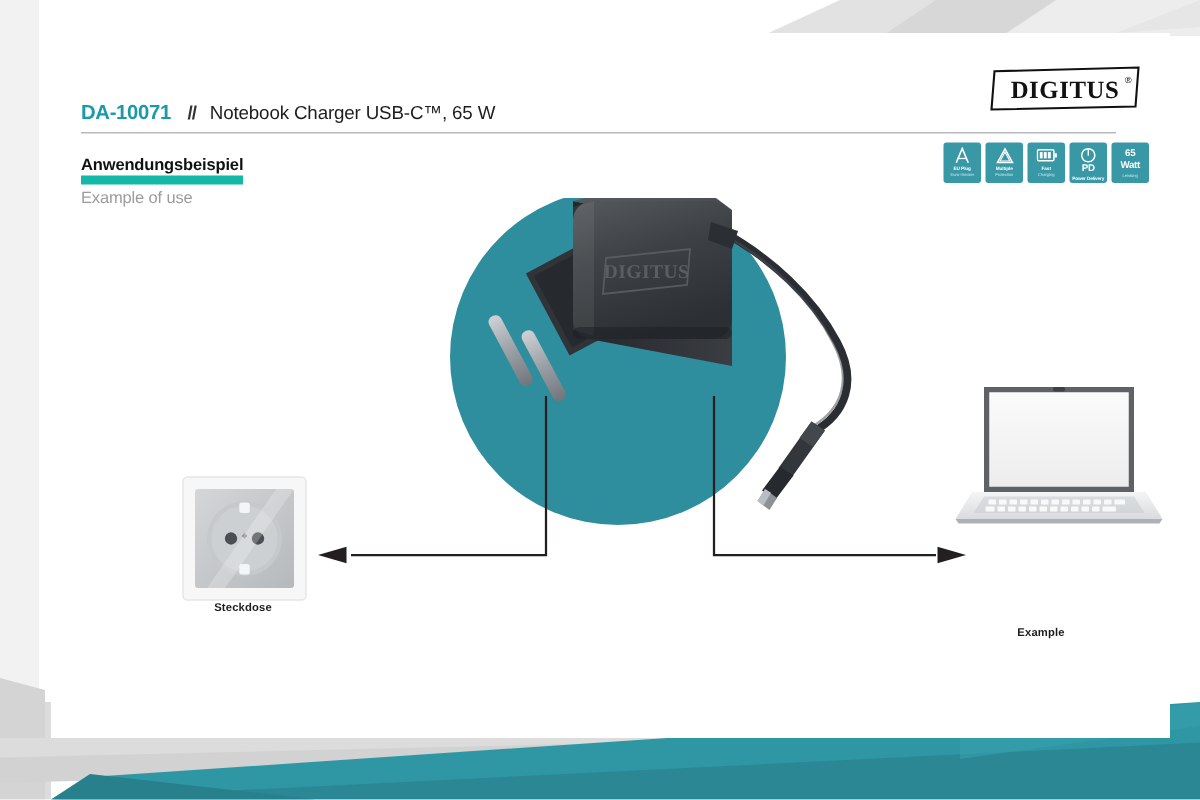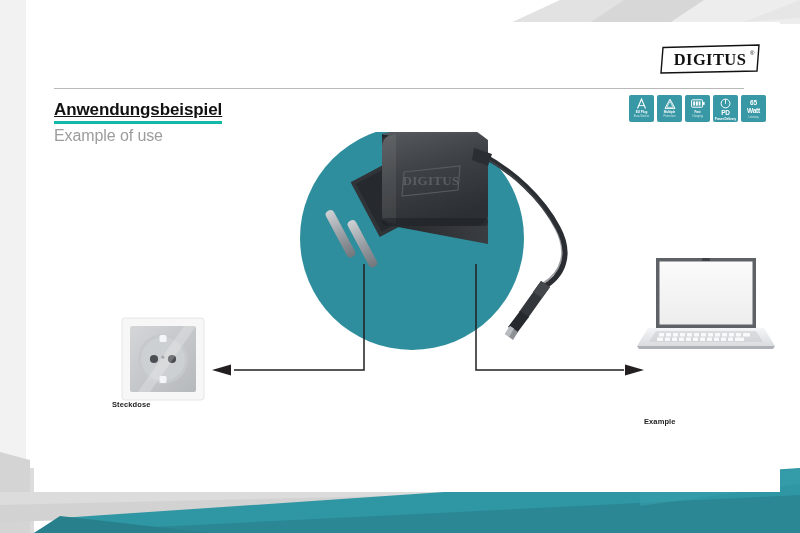--- a/index.html
+++ b/index.html
@@ -49,28 +49,27 @@
   .prodName { font-size:12.5px; color:#1d1d1d; letter-spacing:-0.1px; }
   .headerRule {
     position:absolute; left:10px; top:66px;
     width:690px; height:1px; background:#b9b9b9;
     z-index:4;
   }
 
   
   .sectionBlock { position:absolute; left:10px; top:78px; z-index:4; }
   .secDe {
-    font-size:17px; font-weight:bold; color:#111;
-    border-bottom:3px solid #14b8a6;
+    font-size:11px; font-weight:bold; color:#111;
+    border-bottom:6px solid #14b8a6;
     display:inline-block; padding-bottom:1px;
     letter-spacing:-0.1px;
-    text-decoration:underline;
   }
   .secEn {
-    font-size:16px; color:#9c9c9c; margin-top:3px;
+    font-size:11px; color:#9c9c9c; margin-top:3px;
     letter-spacing:-0.1px;
   }
 
   
   .badges {
     position:absolute; right:14px; top:73px;
     display:flex; gap:3px; z-index:4;
   }
   .badge {
     width:25px; height:27px;
@@ -101,21 +100,21 @@
     color:#cfe7eb; white-space:nowrap;
   }
 
   
   .stage { position:absolute; left:0; top:110px; width:736px; height:330px; z-index:3; }
   .stage svg { display:block; }
 
   .capt {
     position:absolute;
     font-size:7.5px; font-weight:bold; color:#1d1d1d;
-    text-align:left; letter-spacing:0.1px;
+    text-align:center; letter-spacing:0.1px;
     z-index:5;
   }
   .captSocket { left:68px; top:268px; width:100px; }
   .captNote   { left:600px; top:285px; width:100px; }
 </style>
 </head>
 <body>
 
 <svg id="bg" viewBox="0 0 800 533">
   <rect x="0" y="0" width="800" height="533" fill="#ffffff"></rect>
@@ -141,20 +140,25 @@
 <div class="sheet">
 
   <div class="logo">
     <svg viewBox="0 0 104 30">
       <polygon points="5,3.5 101,1 99,27 3,29" fill="#ffffff" stroke="#111111" stroke-width="1.4"></polygon>
       <text x="52" y="21" text-anchor="middle" font-family="Liberation Serif, serif" font-size="16.5" font-weight="bold" fill="#111111" letter-spacing="0.4">DIGITUS</text>
       <text x="92" y="11" font-family="Liberation Sans, sans-serif" font-size="6" fill="#111111">®</text>
     </svg>
   </div>
 
+  <div class="headerRow">
+    <span class="artNo">DA-10071</span>
+    <span class="slashes">//</span>
+    <span class="prodName">Notebook Charger USB-C™, 65 W</span>
+  </div>
   <div class="headerRule"></div>
 
   <div class="sectionBlock">
     <div class="secDe">Anwendungsbeispiel</div>
     <div class="secEn">Example of use</div>
   </div>
 
   <div class="badges">
 
     <div class="badge">

